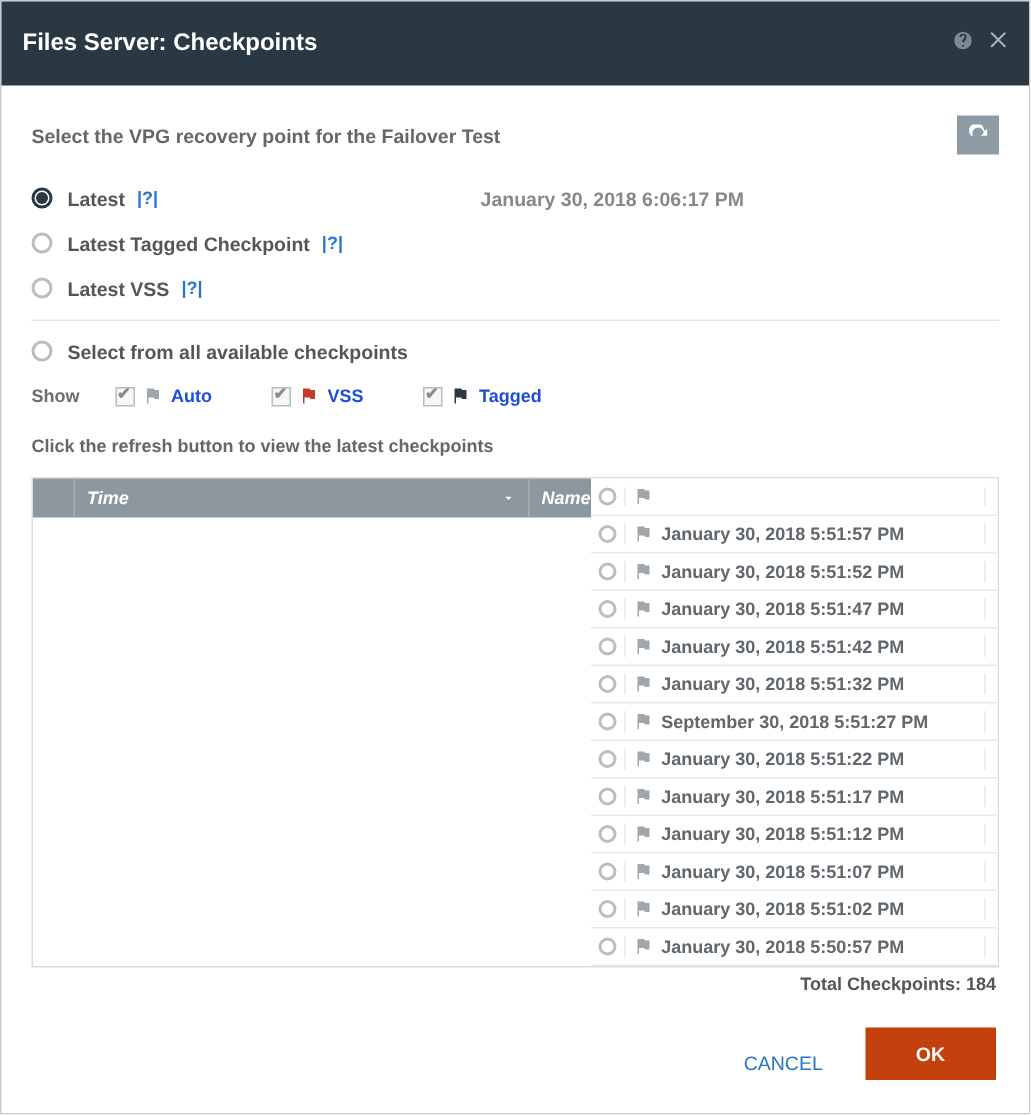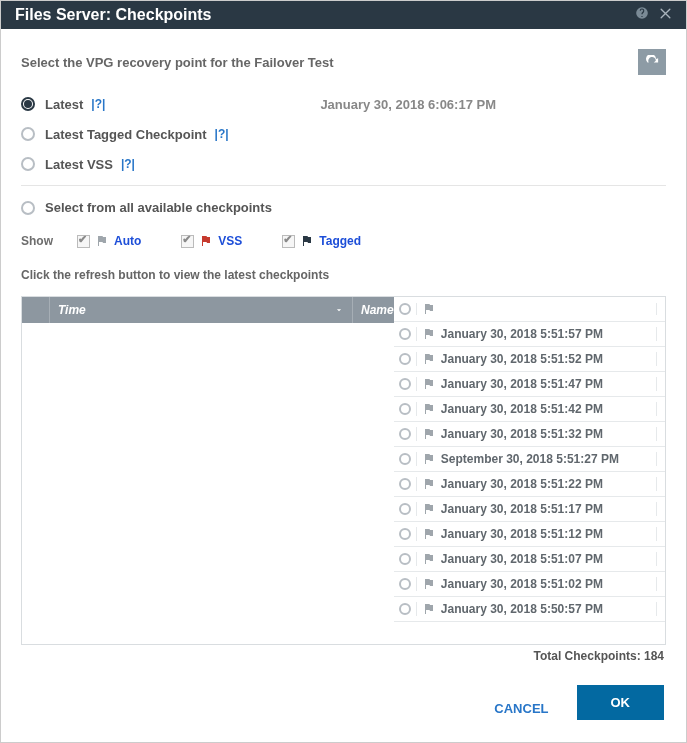--- a/index.html
+++ b/index.html
@@ -1,18 +1,18 @@
 <!DOCTYPE html>
 <html><head>
   <meta charset="utf-8">
   <style>
     * { box-sizing: border-box; margin: 0; padding: 0; }
     body { font-family: Arial, sans-serif; font-size: 12px; color: #555; background: #fff; }
     .dialog { width: 687px; height: 743px; border: 1px solid #ccc; display: flex; flex-direction: column; }
-    .titlebar { background: #2a3844; color: #fff; height: 28px; display: flex; align-items: center; padding: 0 14px; font-size: 16px; font-weight: 600; }
+    .titlebar { background: #2a3844; color: #fff; height: 56px; display: flex; align-items: center; padding: 0 14px; font-size: 16px; font-weight: 600; }
     .titlebar-actions { margin-left: auto; display: flex; align-items: center; gap: 10px; }
     .titlebar-actions svg { fill: #7a8a96; }
     .titlebar-actions .close-btn svg { fill: #a8b2bb; stroke: #a8b2bb; }
     .content { flex: 1; padding: 20px 20px 0 20px; overflow: hidden; display: flex; flex-direction: column; font-weight: bold; }
     .topline { display: flex; align-items: center; }
     .topline-text { color: #666; font-size: 13px; }
     .refresh-btn { margin-left: auto; width: 28px; height: 26px; background: #8d9ba5; display: flex; align-items: center; justify-content: center; cursor: pointer; }
     .refresh-btn svg { fill: #fff; }
     .radios { margin-top: 14px; }
     .radio-row { display: flex; align-items: center; height: 30px; }
@@ -41,22 +41,22 @@
     .td-radio { width: 28px; display: flex; align-items: center; justify-content: center; }
     .td-radio .row-radio { width: 12px; height: 12px; border: 2px solid #b8bec4; border-radius: 50%; cursor: pointer; }
     .td-time { width: 303px; display: flex; align-items: center; padding-left: 6px; border-left: 1px solid #e6e9eb; border-right: 1px solid #e6e9eb; color: #60676d; font-size: 12px; }
     .td-time .flag-icon { margin-right: 6px; }
     .td-name { flex: 1; padding-left: 8px; }
     .tbody::-webkit-scrollbar { width: 14px; }
     .tbody::-webkit-scrollbar-track { background: #f0f0f0; }
     .tbody::-webkit-scrollbar-thumb { background: #c8c8c8; }
     .total-row { text-align: right; font-size: 12px; color: #555; margin-top: 4px; padding-right: 2px; }
     .footer { display: flex; justify-content: flex-end; align-items: center; gap: 18px; padding: 18px 22px; }
-    .btn-cancel { color: #2876c8; font-size: 13px; font-weight: 700; cursor: pointer; padding: 8px 10px; margin-top: 12px; }
-    .btn-ok { background: #0369a1; color: #fff; font-size: 13px; font-weight: 600; padding: 10px 34px; cursor: pointer; border: none; }
+    .btn-cancel { color: #2876c8; font-size: 13px; font-weight: 400; cursor: pointer; padding: 8px 10px; margin-top: 12px; }
+    .btn-ok { background: #c2410c; color: #fff; font-size: 13px; font-weight: 600; padding: 10px 34px; cursor: pointer; border: none; }
   </style>
 </head>
 <body>
 
 <div class="dialog">
   <div class="titlebar">
     <span>Files Server: Checkpoints</span>
     <div class="titlebar-actions">
       <span class="help-btn">
         <svg width="14" height="14" viewBox="0 0 24 24">

